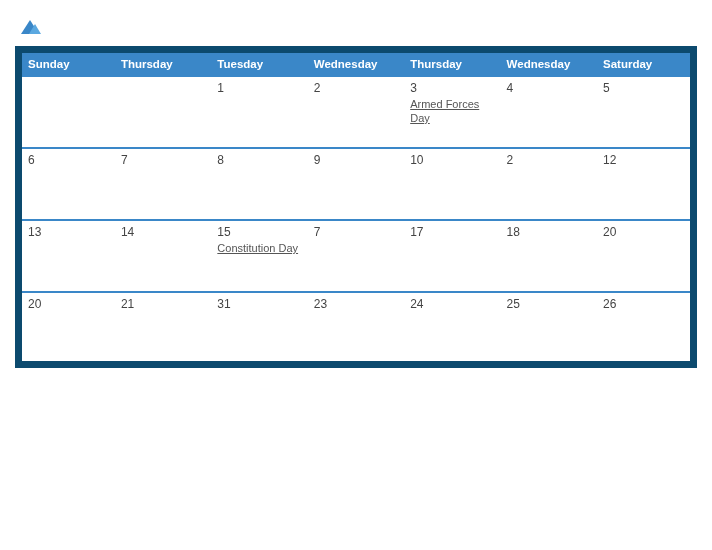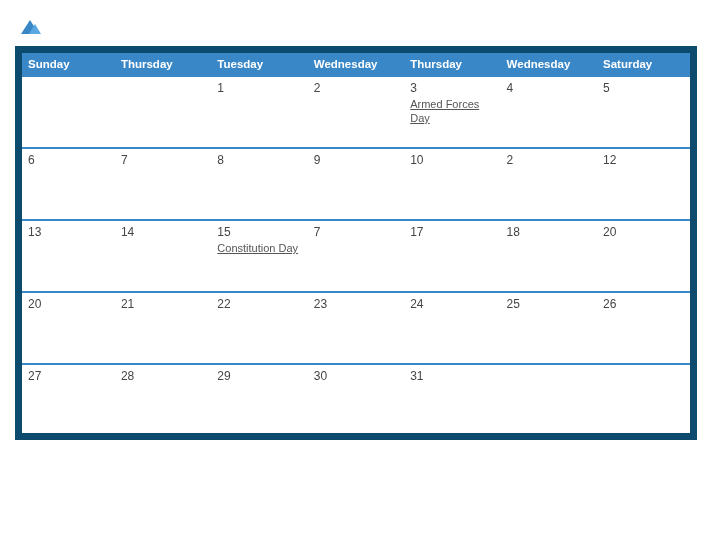--- a/index.html
+++ b/index.html
@@ -213,49 +213,30 @@
           </td>
         </tr>
         <tr>
           <td>
             <span class="day-number">20</span>
           </td>
           <td>
             <span class="day-number">21</span>
           </td>
           <td>
-            <span class="day-number">22</span>
+            <span class="day-number">31</span>
           </td>
           <td>
             <span class="day-number">23</span>
           </td>
           <td>
             <span class="day-number">24</span>
           </td>
           <td>
             <span class="day-number">25</span>
           </td>
           <td>
             <span class="day-number">26</span>
           </td>
-        </tr>
-        <tr>
-          <td>
-            <span class="day-number">27</span>
-          </td>
-          <td>
-            <span class="day-number">28</span>
-          </td>
-          <td>
-            <span class="day-number">29</span>
-          </td>
-          <td>
-            <span class="day-number">30</span>
-          </td>
-          <td>
-            <span class="day-number">31</span>
-          </td>
-          <td></td>
-          <td></td>
         </tr>
       </tbody>
   </table>
 </div>
 
 </body></html>

